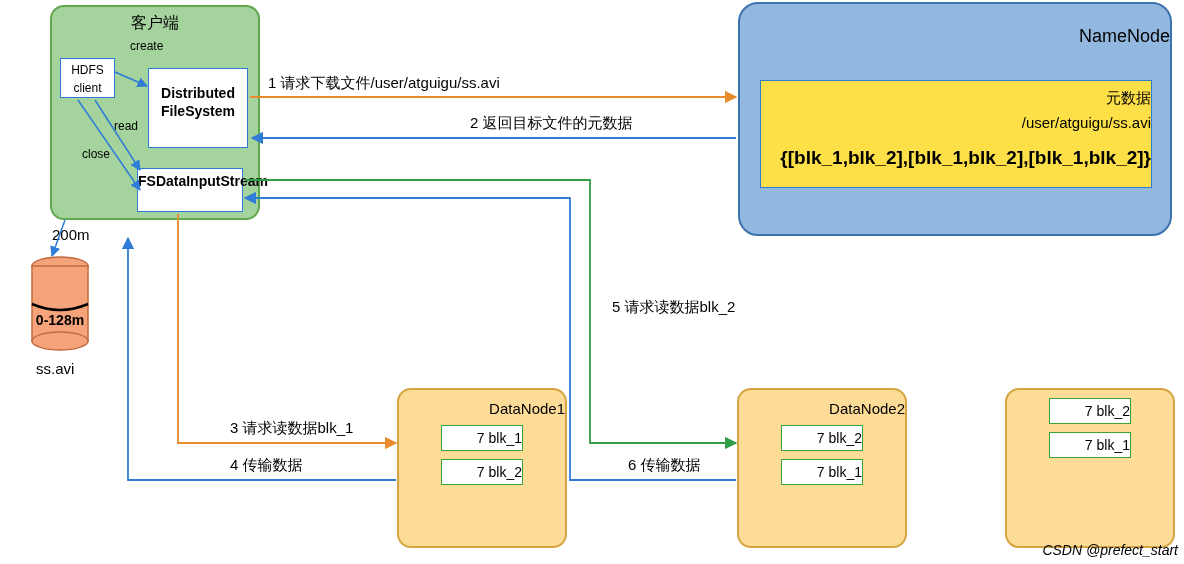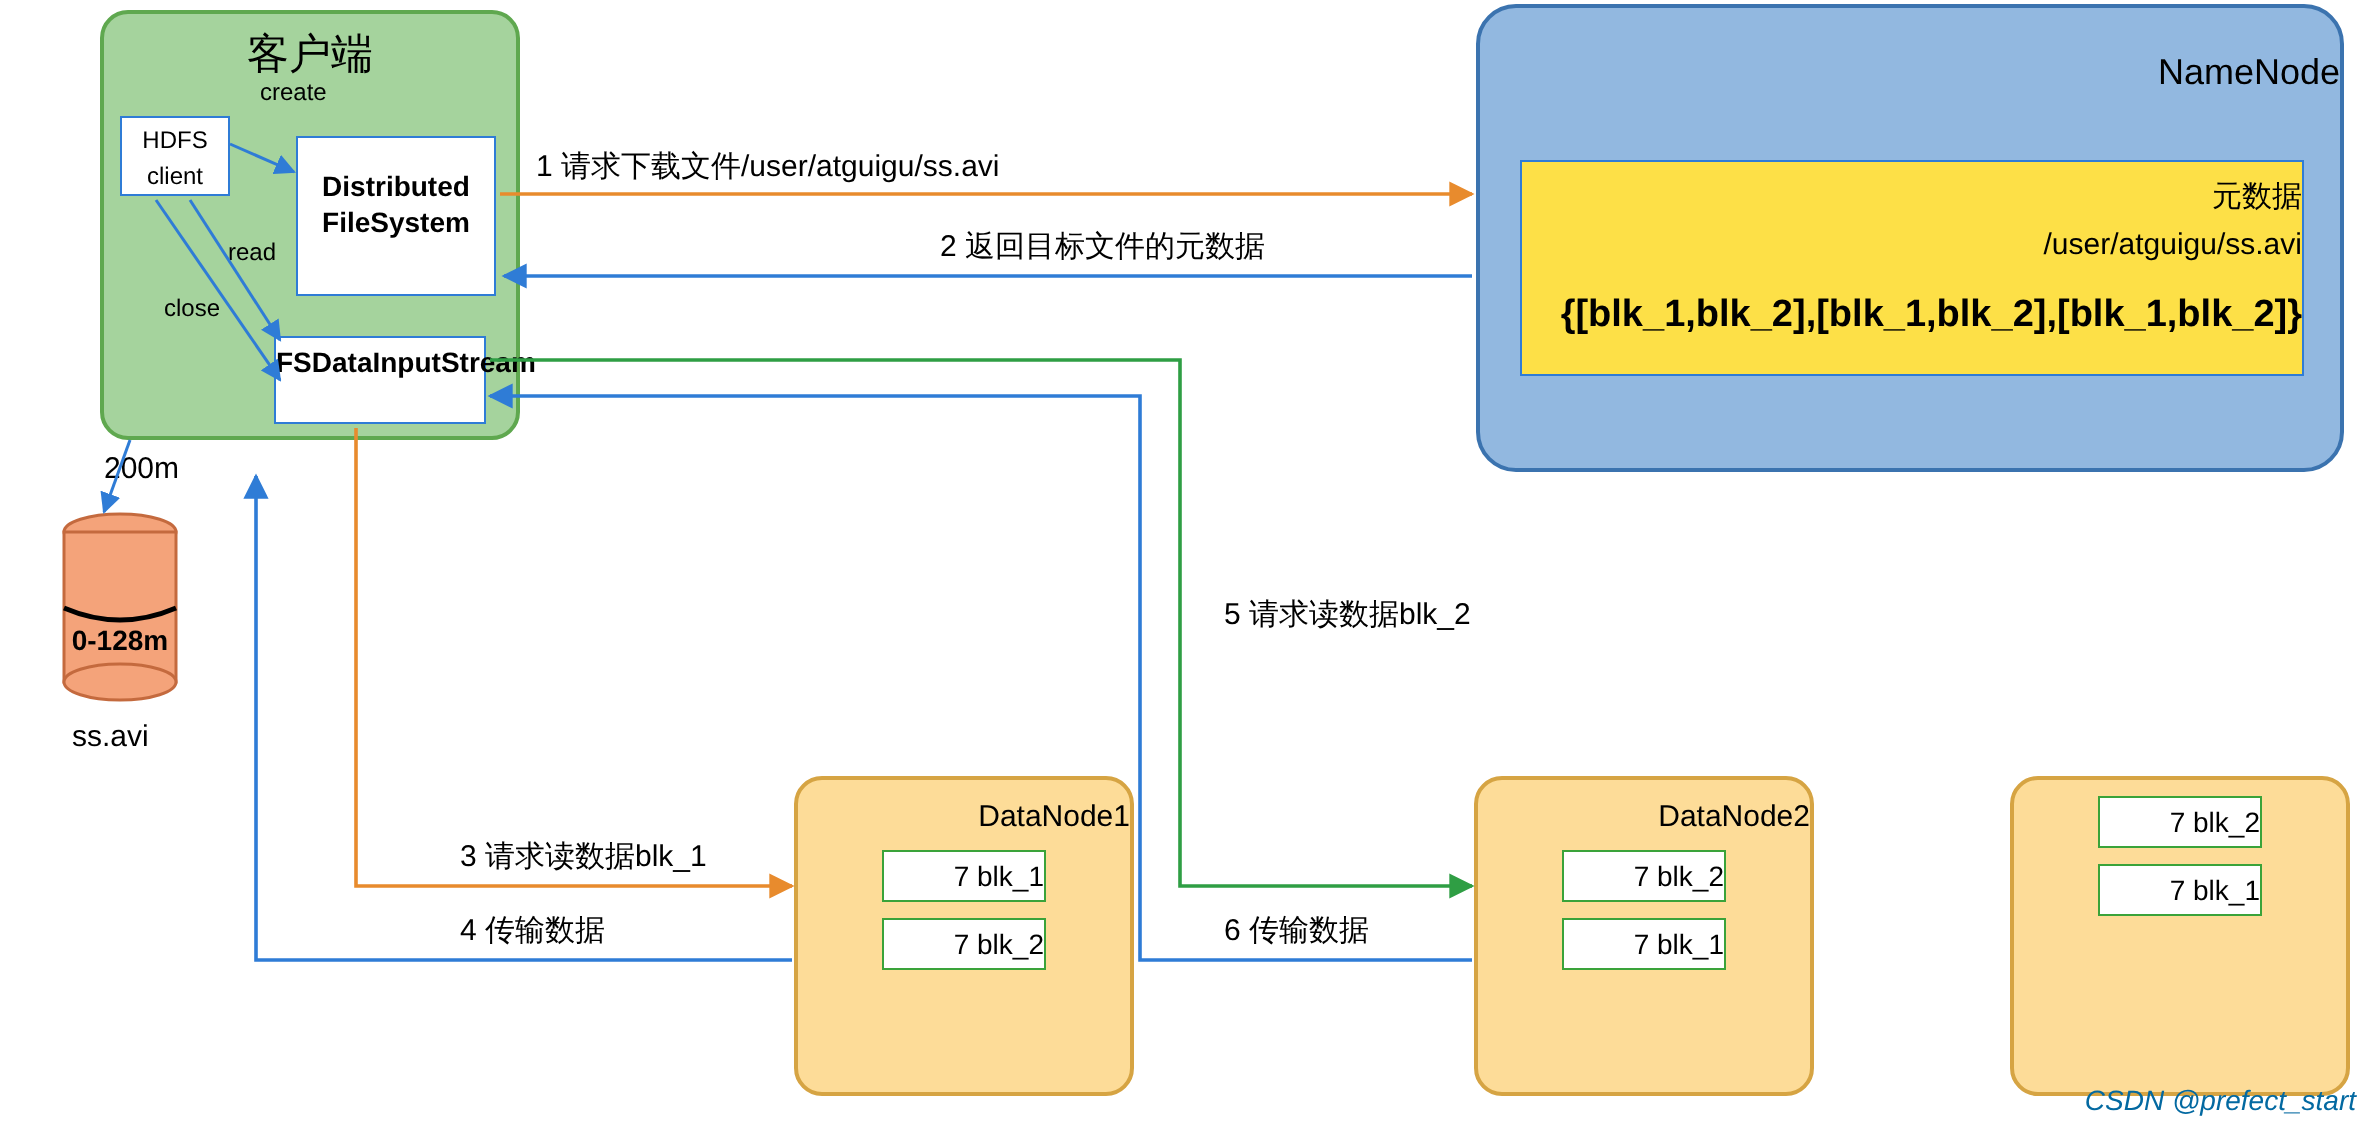--- a/index.html
+++ b/index.html
@@ -1,18 +1,18 @@
 <!DOCTYPE html>
 <html><head>
 <meta charset="utf-8">
 <style>
   html,body{margin:0;padding:0;width:1184px;height:564px;font-family:"Microsoft YaHei",Arial,sans-serif;font-size:14px;background:#fff;overflow:hidden}
   .box{position:absolute;box-sizing:border-box}
   .client-panel{left:50px;top:5px;width:210px;height:215px;background:#a5d39d;border:2px solid #5fa84f;border-radius:14px}
-  .client-title{position:absolute;left:0;top:6px;width:100%;text-align:center;font-size:21px}
+  .client-title{position:absolute;left:0;top:6px;width:100%;text-align:center;font-size:16px}
   .label-create{position:absolute;left:78px;top:32px;font-size:12px}
   .label-read{position:absolute;left:62px;top:112px;font-size:12px}
   .label-close{position:absolute;left:30px;top:140px;font-size:12px}
   .hdfs-box{left:60px;top:58px;width:55px;height:40px;border:1.5px solid #2f7cd6;background:#fff;text-align:center;font-size:12px;line-height:18px;padding-top:2px}
   .dist-box{left:148px;top:68px;width:100px;height:80px;border:1.5px solid #2f7cd6;background:#fff;text-align:center;font-weight:bold;font-size:14px;line-height:18px;padding-top:15px}
   .stream-box{left:137px;top:168px;width:106px;height:44px;border:1.5px solid #2f7cd6;background:#fff;text-align:center;font-weight:bold;font-size:14px;line-height:18px;padding-top:3px}
   .size-200{left:52px;top:226px;font-size:15px}
   .cyl{left:30px;top:256px;width:60px;height:95px}
   .cyl svg{width:60px;height:95px}
   .cyl-text{position:absolute;left:30px;top:312px;width:60px;text-align:center;font-size:14px;font-weight:bold}
@@ -21,21 +21,21 @@
   .namenode-title{position:absolute;left:0;top:22px;width:100%;text-align:right;font-size:18px}
   .meta-box{left:760px;top:80px;width:392px;height:108px;background:#fde047;border:1.5px solid #2f7cd6;text-align:right}
   .meta-t1{margin-top:8px;font-size:15px}
   .meta-t2{margin-top:6px;font-size:15px}
   .meta-t3{margin-top:16px;font-size:19px;font-weight:bold}
   .datanode{width:170px;height:160px;border:2px solid #d6a443;border-radius:14px;background:#fddc98;text-align:right}
   .dn-title{margin-top:10px;font-size:15px}
   .blk{width:80px;margin:8px auto 0;border:1.5px solid #3aa33a;background:#fff;padding:4px 0;font-size:14px}
   .arrow-label{position:absolute;font-size:15px;color:#000000}
   svg.arrows{position:absolute;left:0;top:0;width:1184px;height:564px;pointer-events:none}
-  .watermark{position:absolute;right:6px;bottom:6px;color:#0369a1;font-size:14px;font-style:italic}
+  .watermark{position:absolute;right:6px;bottom:6px;color:#000000;font-size:14px;font-style:italic}
 </style>
 </head>
 <body>
 
 <div class="box client-panel">
   <div class="client-title">客户端</div>
   <div class="label-create">create</div>
   <div class="label-read">read</div>
   <div class="label-close">close</div>
 </div>
@@ -77,21 +77,21 @@
 <div class="box datanode" style="left:1005px;top:388px">
   <div class="blk">7 blk_2</div>
   <div class="blk">7 blk_1</div>
 </div>
 
 <div class="arrow-label" style="left:268px;top:74px">1 请求下载文件/user/atguigu/ss.avi</div>
 <div class="arrow-label" style="left:470px;top:114px">2 返回目标文件的元数据</div>
 <div class="arrow-label" style="left:230px;top:419px">3 请求读数据blk_1</div>
 <div class="arrow-label" style="left:230px;top:456px">4 传输数据</div>
 <div class="arrow-label" style="left:612px;top:298px">5 请求读数据blk_2</div>
-<div class="arrow-label" style="left:612px;top:456px">6 传输数据</div>
+<div class="arrow-label" style="left:628px;top:456px">6 传输数据</div>
 
 <svg class="arrows">
   <defs>
     <marker id="ah-orange" viewBox="0 0 10 10" refX="9" refY="5" markerWidth="7" markerHeight="7" orient="auto">
         <path d="M0 0 L10 5 L0 10 z" fill="#e88b2d"></path>
       </marker>
     <marker id="ah-blue" viewBox="0 0 10 10" refX="9" refY="5" markerWidth="7" markerHeight="7" orient="auto">
         <path d="M0 0 L10 5 L0 10 z" fill="#2f7cd6"></path>
       </marker>
     <marker id="ah-green" viewBox="0 0 10 10" refX="9" refY="5" markerWidth="7" markerHeight="7" orient="auto">

